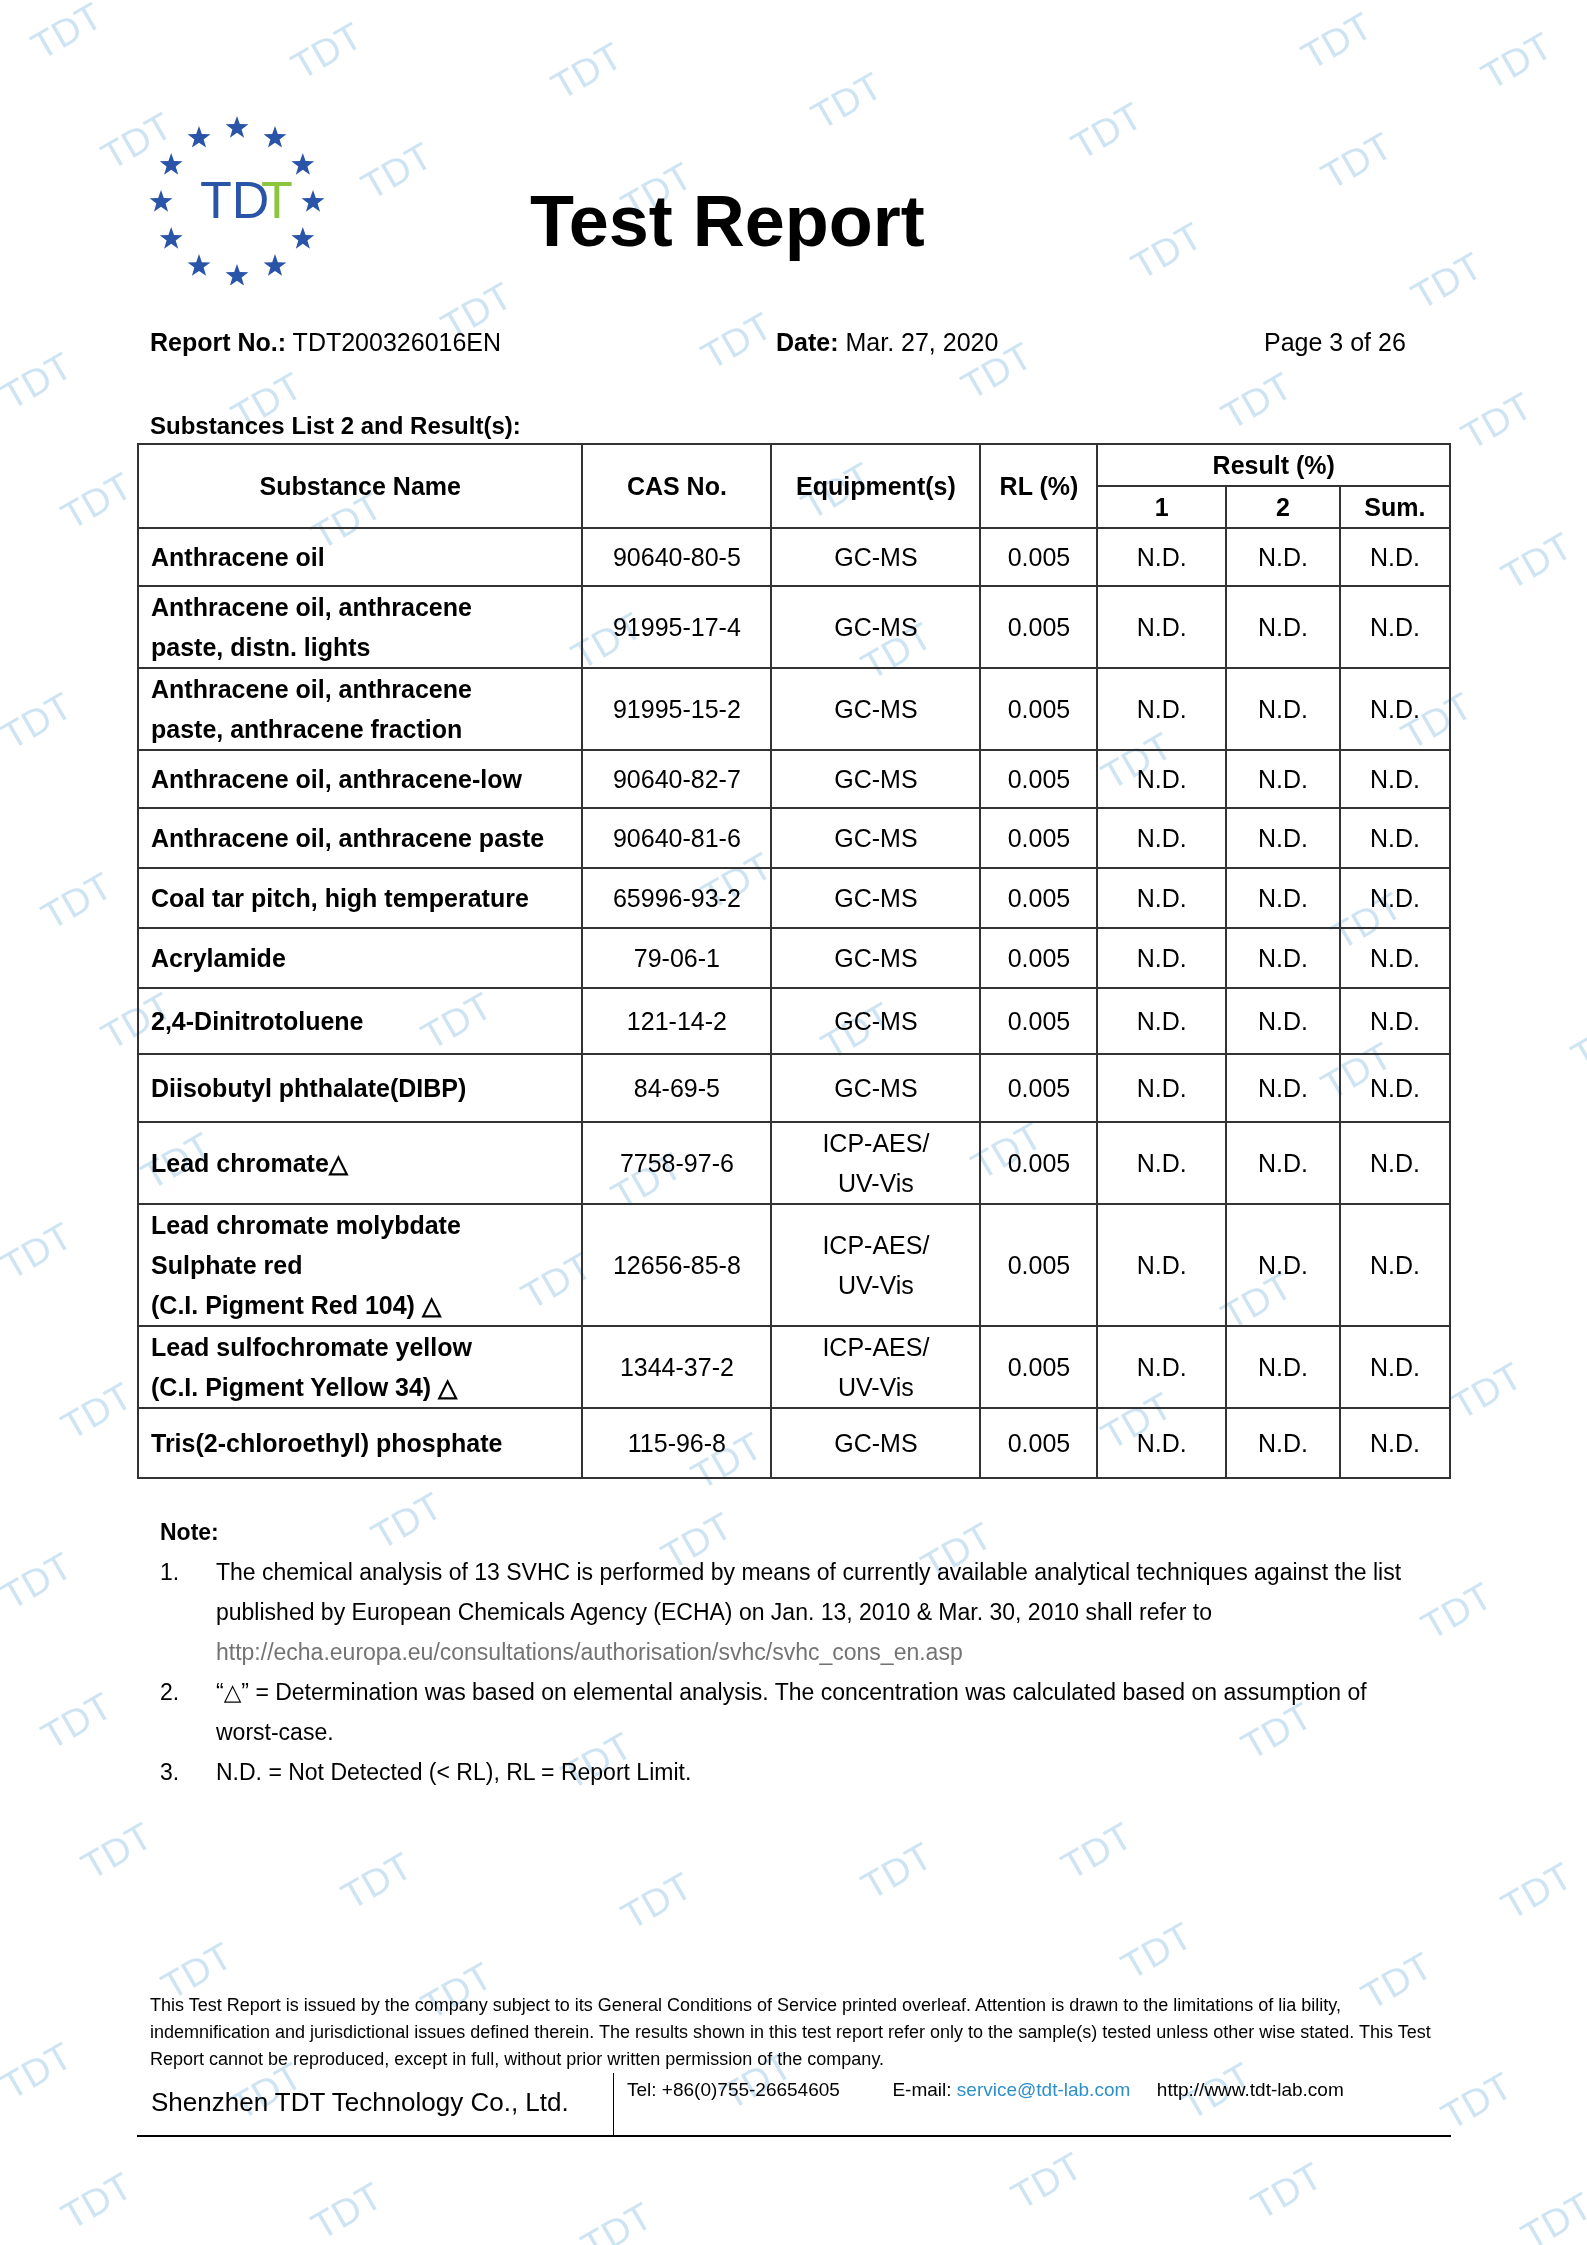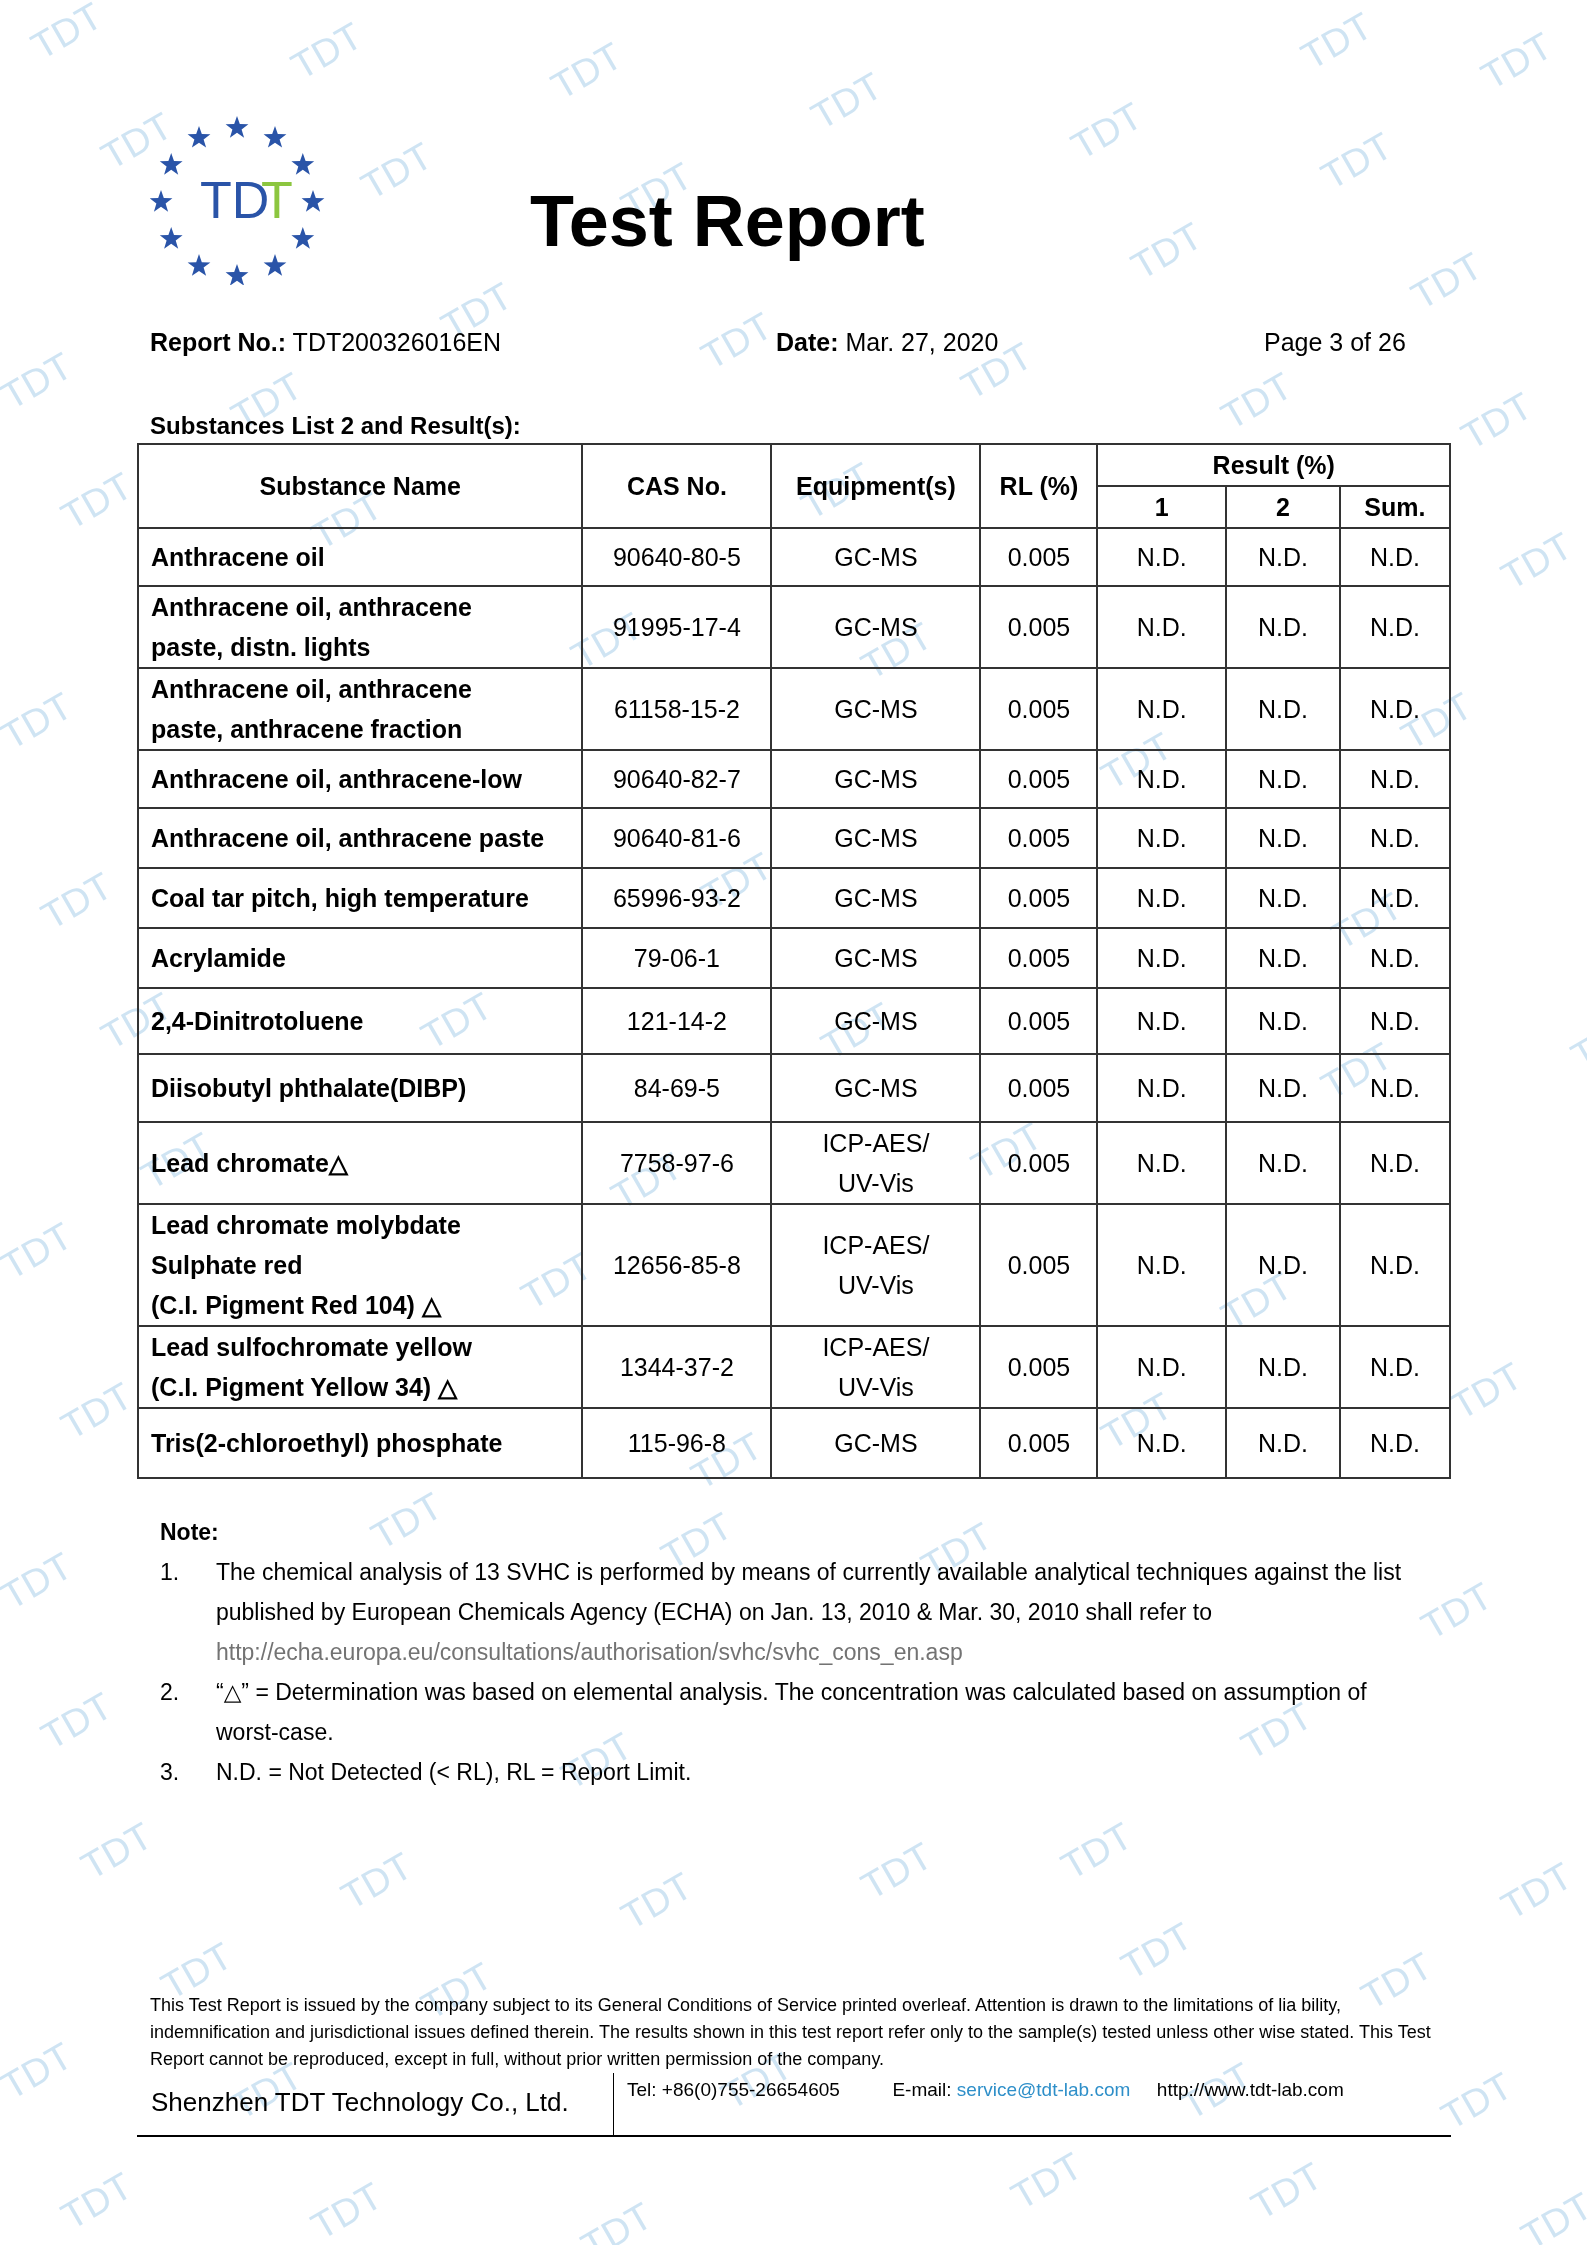--- a/index.html
+++ b/index.html
@@ -198,21 +198,21 @@
           <td>0.005</td>
           <td>N.D.</td>
           <td>N.D.</td>
           <td>N.D.</td>
         </tr>
         <tr style="height: 82px;">
           <td class="name">
             <div>Anthracene oil, anthracene</div>
             <div>paste, anthracene fraction</div>
           </td>
-          <td>61158-15-2</td>
+          <td>91995-15-2</td>
           <td>
             <div>GC-MS</div>
           </td>
           <td>0.005</td>
           <td>N.D.</td>
           <td>N.D.</td>
           <td>N.D.</td>
         </tr>
         <tr style="height: 58px;">
           <td class="name">

